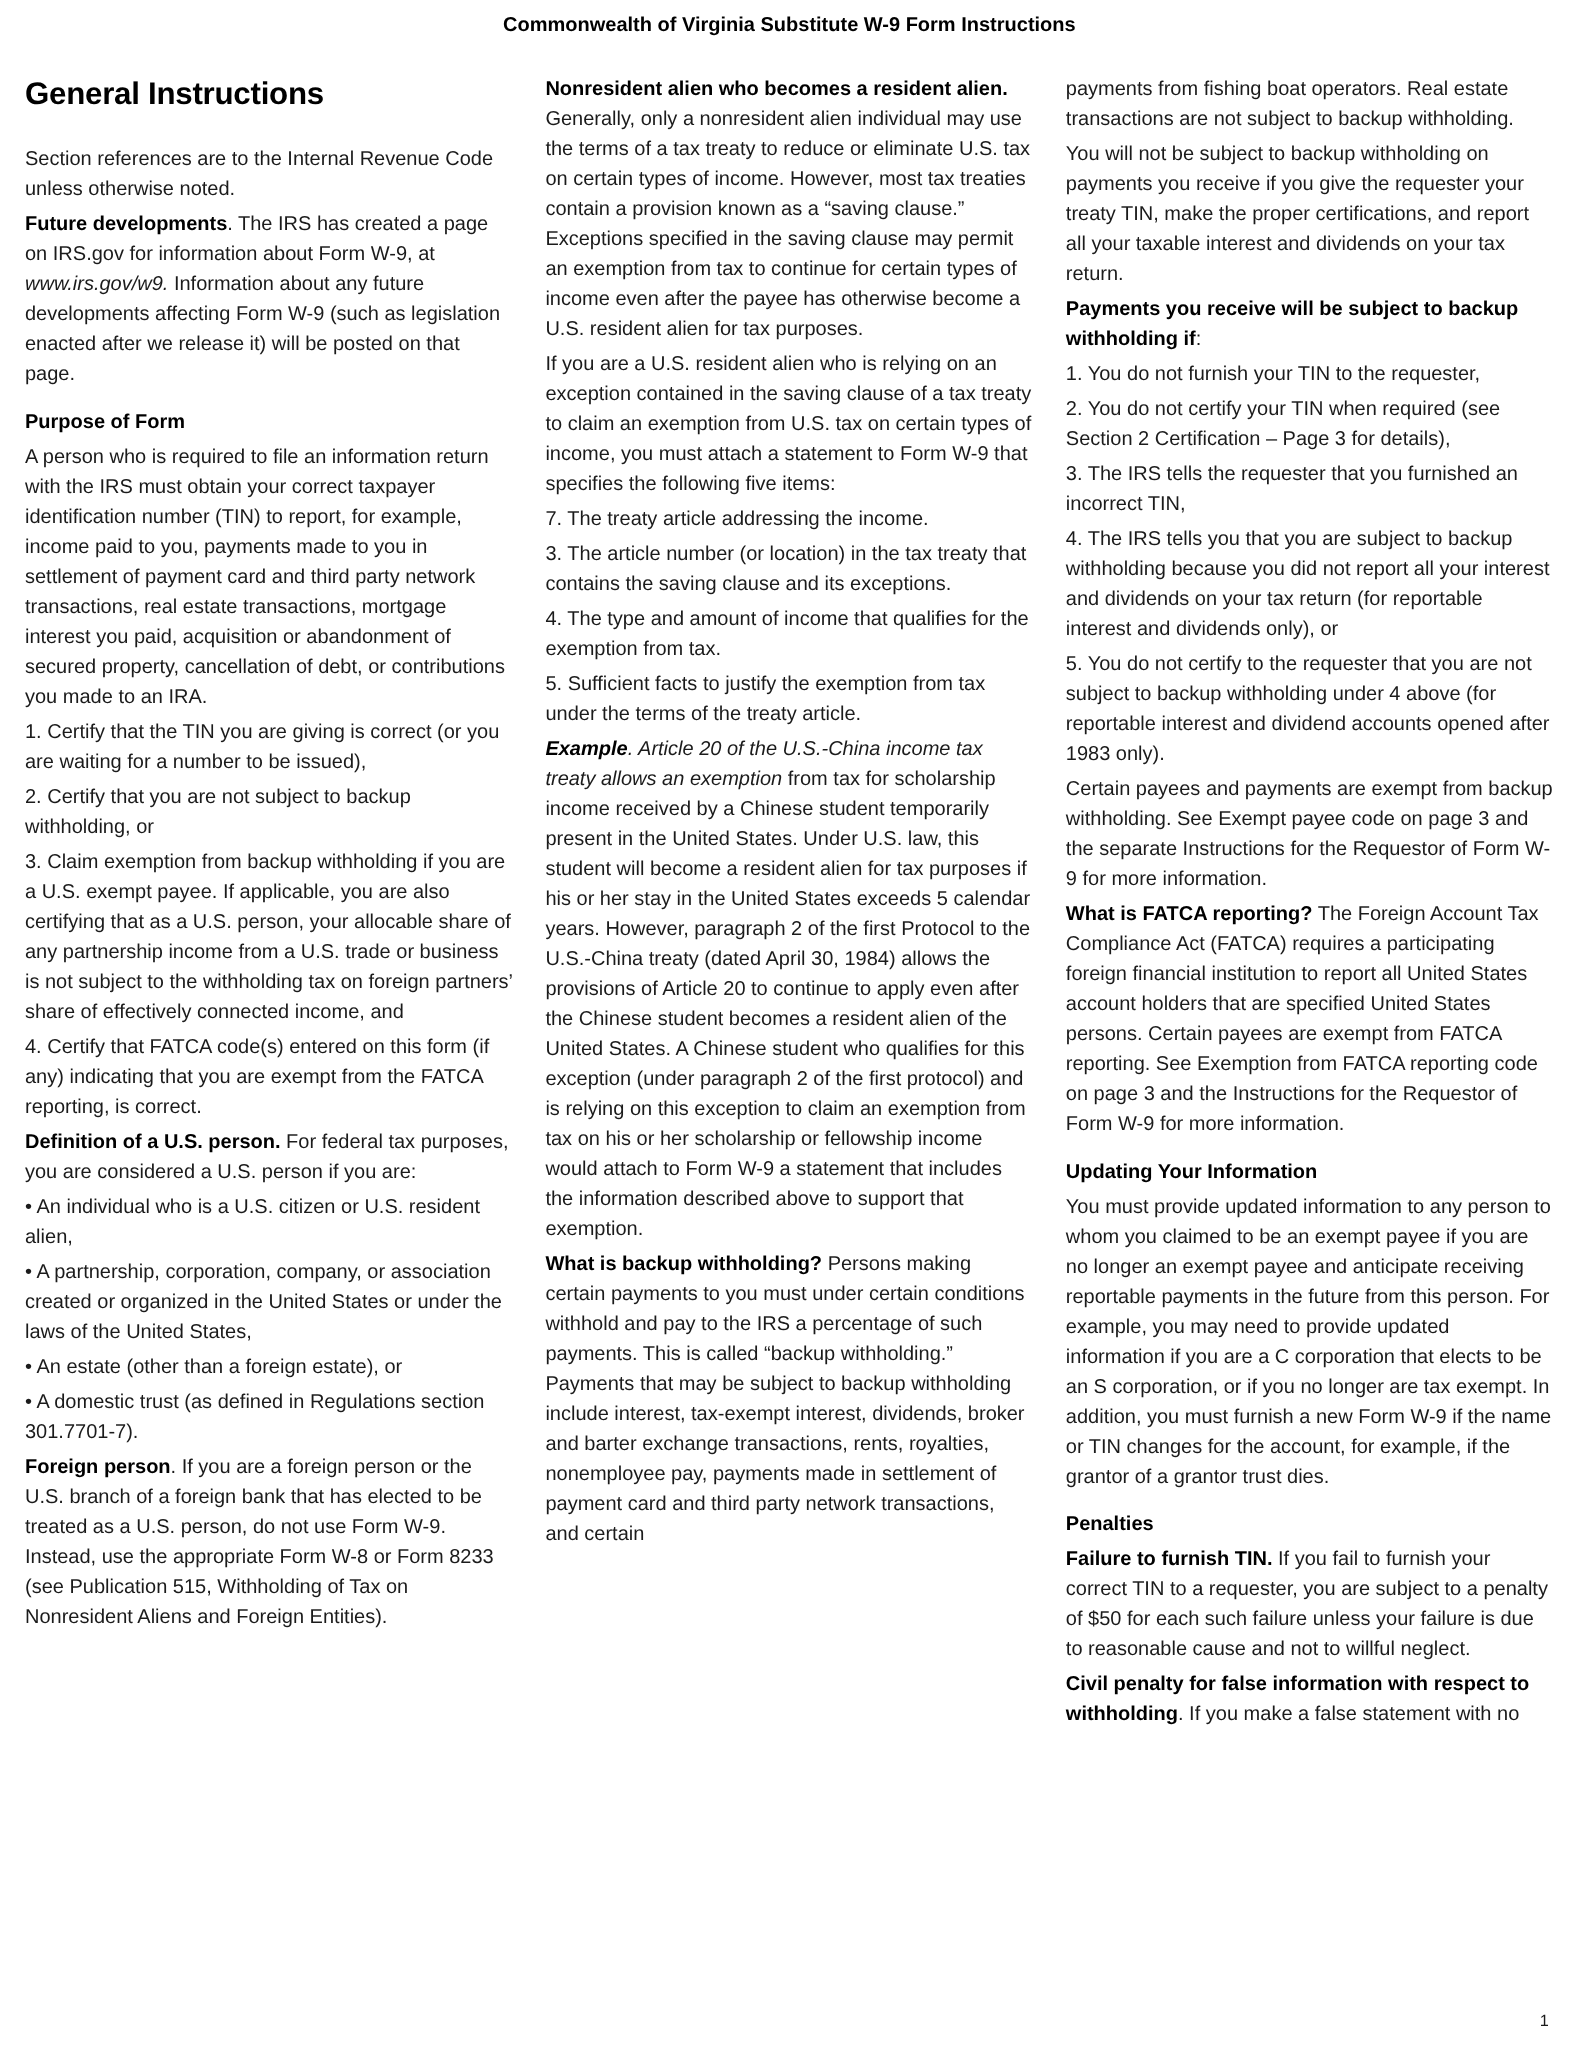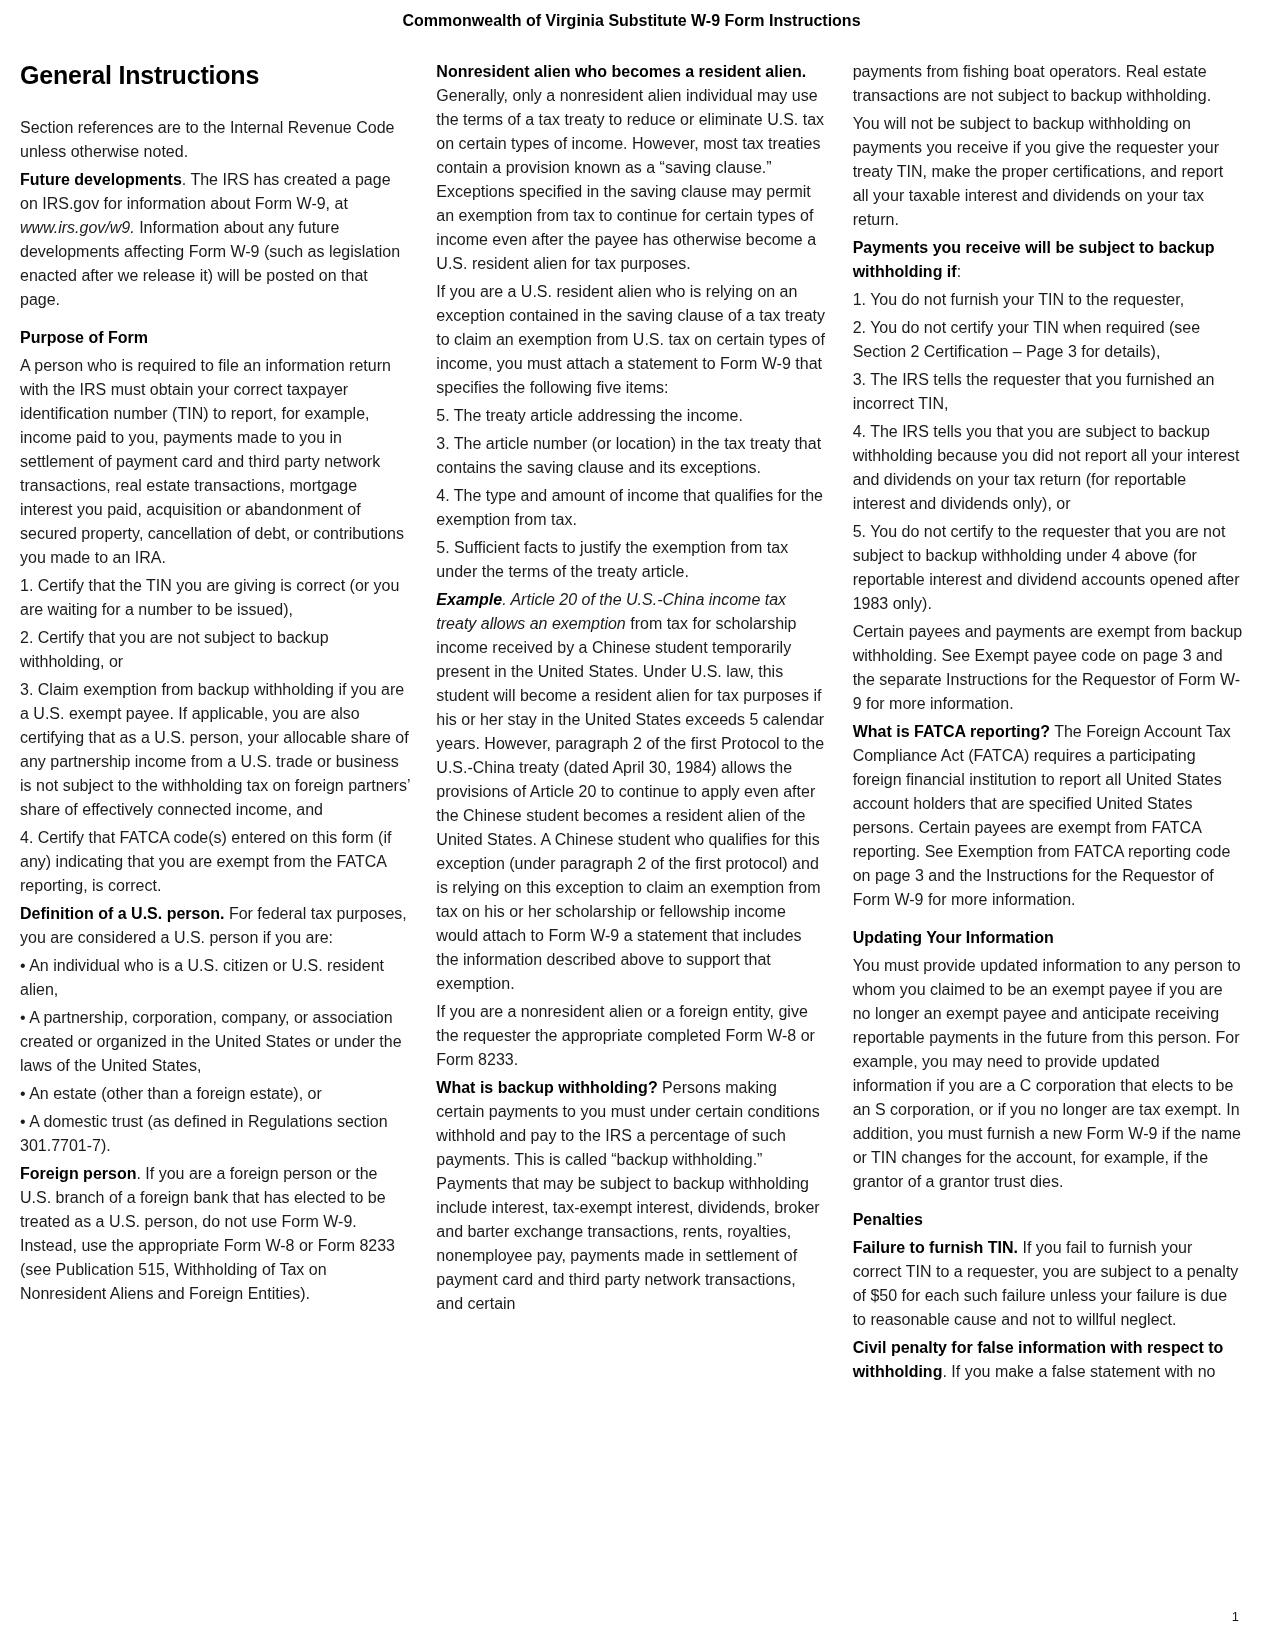--- a/index.html
+++ b/index.html
@@ -81,26 +81,25 @@
         <p class="para"><span class="b">Definition of a U.S. person.</span><span> For federal tax purposes, you are considered a U.S. person if you are:</span></p>
         <p class="line"><span>• An individual who is a U.S. citizen or U.S. resident alien,</span></p>
         <p class="line"><span>• A partnership, corporation, company, or association created or organized in the United States or under the laws of the United States,</span></p>
         <p class="line"><span>• An estate (other than a foreign estate), or</span></p>
         <p class="line"><span>• A domestic trust (as defined in Regulations section 301.7701-7).</span></p>
         <p class="para"><span class="b">Foreign person</span><span>. If you are a foreign person or the U.S. branch of a foreign bank that has elected to be treated as a U.S. person, do not use Form W-9. Instead, use the appropriate Form W-8 or Form 8233 (see Publication 515, Withholding of Tax on Nonresident Aliens and Foreign Entities).</span></p>
       </div>
       <div class="col">
         <p class="para"><span class="b">Nonresident alien who becomes a resident alien.</span><span> Generally, only a nonresident alien individual may use the terms of a tax treaty to reduce or eliminate U.S. tax on certain types of income. However, most tax treaties contain a provision known as a “saving clause.” Exceptions specified in the saving clause may permit an exemption from tax to continue for certain types of income even after the payee has otherwise become a U.S. resident alien for tax purposes.</span></p>
         <p class="para"><span>If you are a U.S. resident alien who is relying on an exception contained in the saving clause of a tax treaty to claim an exemption from U.S. tax on certain types of income, you must attach a statement to Form W-9 that specifies the following five items:</span></p>
-        <p class="line"><span>5. The treaty article addressing the income.</span></p>
+        <p class="line"><span>7. The treaty article addressing the income.</span></p>
         <p class="line"><span>3. The article number (or location) in the tax treaty that contains the saving clause and its exceptions.</span></p>
         <p class="line"><span>4. The type and amount of income that qualifies for the exemption from tax.</span></p>
         <p class="line"><span>5. Sufficient facts to justify the exemption from tax under the terms of the treaty article.</span></p>
         <p class="para"><span class="b i">Example</span><span class="i">. Article 20 of the U.S.-China income tax treaty allows an exemption</span><span> from tax for scholarship income received by a Chinese student temporarily present in the United States. Under U.S. law, this student will become a resident alien for tax purposes if his or her stay in the United States exceeds 5 calendar years. However, paragraph 2 of the first Protocol to the U.S.-China treaty (dated April 30, 1984) allows the provisions of Article 20 to continue to apply even after the Chinese student becomes a resident alien of the United States. A Chinese student who qualifies for this exception (under paragraph 2 of the first protocol) and is relying on this exception to claim an exemption from tax on his or her scholarship or fellowship income would attach to Form W-9 a statement that includes the information described above to support that exemption.</span></p>
-        <p class="para"><span>If you are a nonresident alien or a foreign entity, give the requester the appropriate completed Form W-8 or Form 8233.</span></p>
         <p class="para"><span class="b">What is backup withholding?</span><span> Persons making certain payments to you must under certain conditions withhold and pay to the IRS a percentage of such payments. This is called “backup withholding.” Payments that may be subject to backup withholding include interest, tax-exempt interest, dividends, broker and barter exchange transactions, rents, royalties, nonemployee pay, payments made in settlement of payment card and third party network transactions, and certain</span></p>
       </div>
       <div class="col">
         <p class="para"><span>payments from fishing boat operators. Real estate transactions are not subject to backup withholding.</span></p>
         <p class="para"><span>You will not be subject to backup withholding on payments you receive if you give the requester your treaty TIN, make the proper certifications, and report all your taxable interest and dividends on your tax return.</span></p>
         <p class="para"><span class="b">Payments you receive will be subject to backup withholding if</span><span>:</span></p>
         <p class="line"><span>1. You do not furnish your TIN to the requester,</span></p>
         <p class="line"><span>2. You do not certify your TIN when required (see Section 2 Certification – Page 3 for details),</span></p>
         <p class="line"><span>3. The IRS tells the requester that you furnished an incorrect TIN,</span></p>
         <p class="line"><span>4. The IRS tells you that you are subject to backup withholding because you did not report all your interest and dividends on your tax return (for reportable interest and dividends only), or</span></p>

